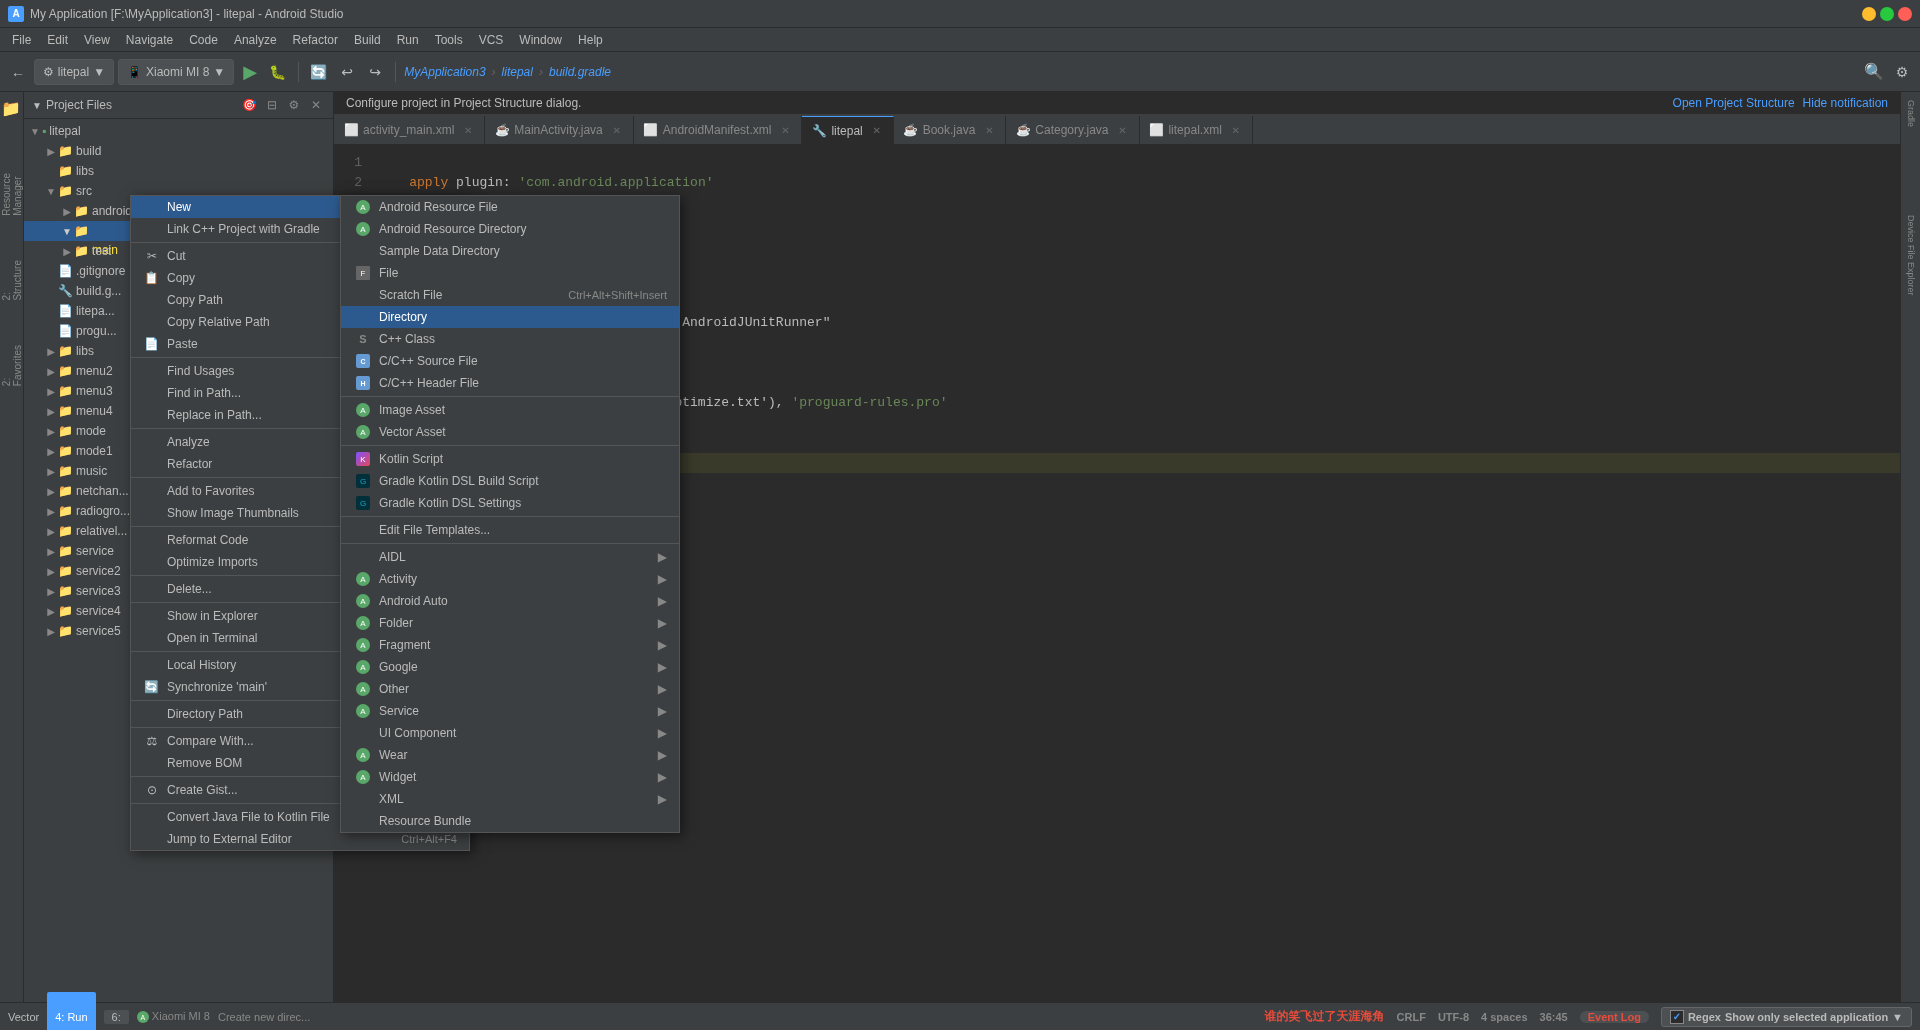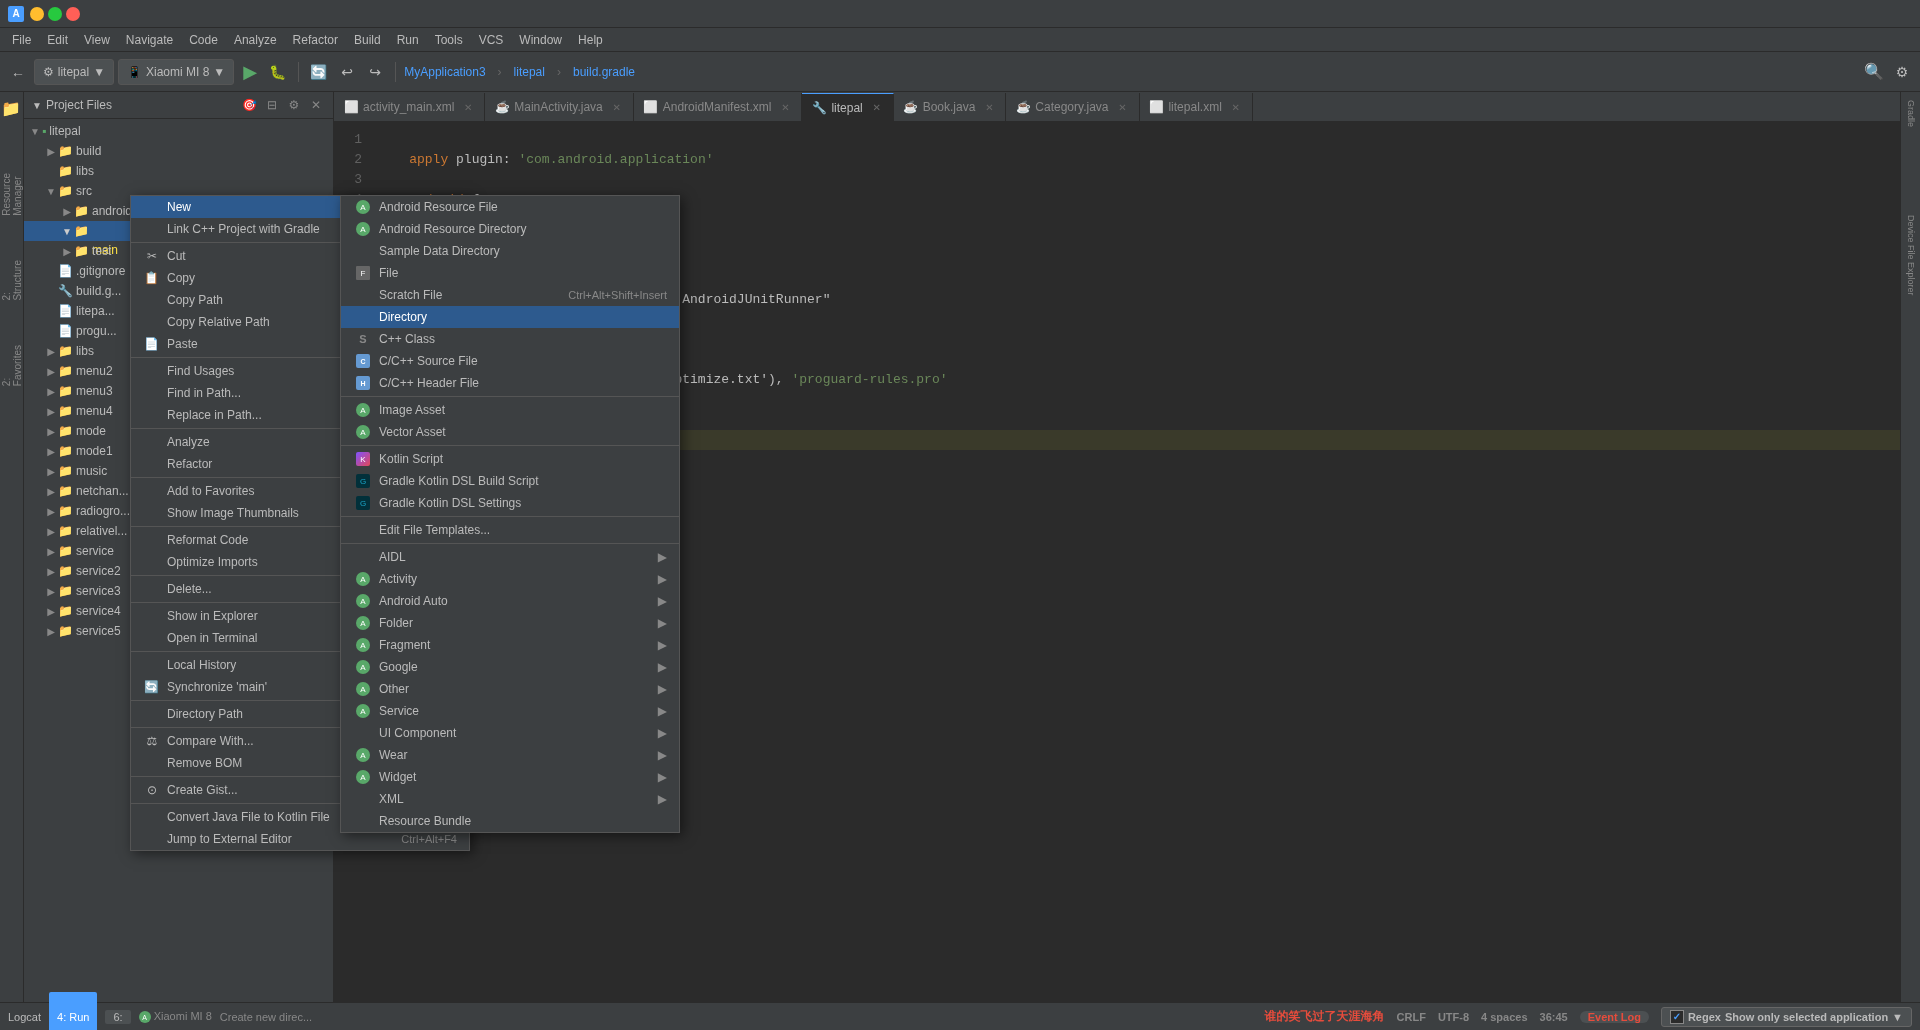--- a/index.html
+++ b/index.html
@@ -87,21 +87,22 @@
     .toolbar-separator {
       width: 1px; height: 20px;
       background: #555;
       margin: 0 4px;
     }
     .toolbar-breadcrumb {
       display: flex;
       align-items: center;
       font-size: 12px;
       color: #bbbbbb;
-      gap: 12px;
+      gap: 6px;
+      font-style: italic;
     }
     .toolbar-breadcrumb span { color: #bbbbbb; }
     .toolbar-breadcrumb .sep { color: #666; }
     .toolbar-dropdown {
       background: #4c5052;
       border: 1px solid #555;
       border-radius: 3px;
       padding: 2px 8px;
       color: #bbbbbb;
       font-size: 12px;
@@ -488,20 +489,21 @@
       font-size: 13px;
       color: #888;
       border-radius: 3px;
     }
   </style>
 </head>
 <body>
 
 <div id="title-bar">
   <span class="app-icon">A</span>
+  <span class="title-text">My Application [F:\MyApplication3] - litepal - Android Studio</span>
   <div class="win-controls">
     <div class="win-btn minimize"></div>
     <div class="win-btn maximize"></div>
     <div class="win-btn close"></div>
   </div>
 </div>
 
 <div id="menu-bar">
   <span class="menu-item">File</span>
   <span class="menu-item">Edit</span>
@@ -728,20 +730,25 @@
       <div class="tree-item" style="padding-left:20px;">
         <span class="arrow">▶</span>
         <span class="folder-blue" style="margin-right:3px;">📁</span>
         <span>service5</span>
       </div>
     </div>
   </div>
 
   <div id="editor-area">
 
+    <div id="notification-bar">
+      <span class="notif-text">Configure project in Project Structure dialog.</span>
+      <span class="notif-link">Open Project Structure</span>
+      <span class="notif-link">Hide notification</span>
+    </div>
 
     <div id="tab-bar">
       <div class="editor-tab">
         <span style="color:#e88;">⬜</span>
         <span>activity_main.xml</span>
         <span class="tab-close">✕</span>
       </div>
       <div class="editor-tab">
         <span style="color:#e8a94b;">☕</span>
         <span>MainActivity.java</span>
@@ -1164,21 +1171,21 @@
     <span class="sub-arrow">▶</span>
   </div>
   <div class="submenu-item">
     <span class="sub-icon"> </span>
     <span class="sub-label">Resource Bundle</span>
   </div>
 </div>
 
 <div id="status-bar" style="position:absolute; bottom:0; left:0; right:0;">
   <div class="status-left">
-    <span style="color:#bbbbbb;">Logcat</span>
+    <span style="color:#bbbbbb;">Vector</span>
     <span class="run-status">4: Run</span>
     <span class="logcat-btn">6:</span>
     <span style="color:#888; font-size:11px;">
       <span class="android-icon" style="width:12px;height:12px;font-size:7px;">A</span>
       <span>Xiaomi MI 8</span>
     </span>
     <span style="color:#888; font-size:11px;">Create new direc...</span>
   </div>
   <div class="status-right">
     <span class="chinese-text">谁的笑飞过了天涯海角</span>

